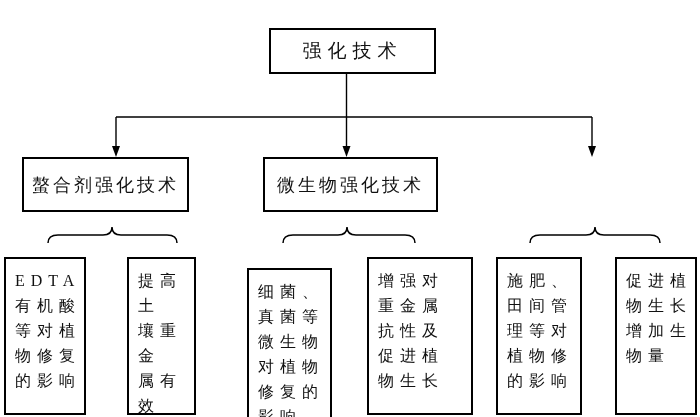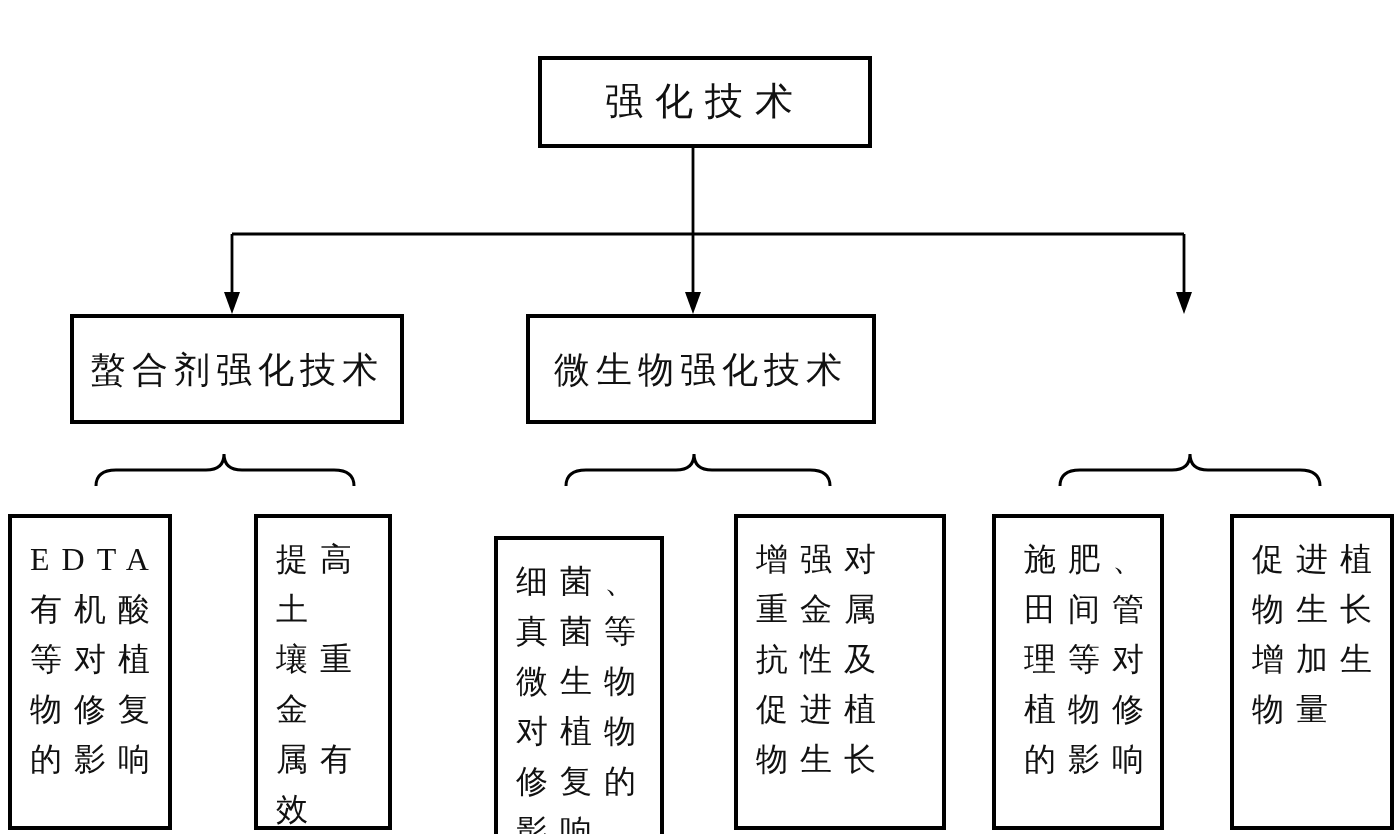--- a/index.html
+++ b/index.html
@@ -6,33 +6,33 @@
   .canvas{
     position:relative;width:700px;height:417px;background:#fff;
     font-family:"Liberation Serif","DejaVu Serif",serif;color:#111;
     overflow:hidden;
   }
   .box{
     position:absolute;box-sizing:border-box;border:2px solid #000;background:#fff;
     display:flex;align-items:center;justify-content:center;text-align:center;
   }
   .root-box{left:269px;top:28px;width:167px;height:46px;font-size:19px;letter-spacing:6px;}
-  .l2a{left:35px;top:157px;width:167px;height:55px;font-size:18px;letter-spacing:3px;}
+  .l2a{left:22px;top:157px;width:167px;height:55px;font-size:18px;letter-spacing:3px;}
   .l2b{left:263px;top:157px;width:175px;height:55px;font-size:18px;letter-spacing:3px;}
   .l2c{left:497px;top:157px;width:185px;height:55px;font-size:18px;letter-spacing:2px;}
   .leaf{
     position:absolute;top:257px;height:158px;box-sizing:border-box;border:2px solid #000;background:#fff;
     font-size:16px;line-height:25px;letter-spacing:6px;
     padding:9px 2px 0 9px;white-space:pre-line;text-align:left;
   }
   .leaf1{left:4px;width:82px;}
   .leaf2{left:127px;width:69px;}
   .leaf3{left:247px;width:85px;margin-top:11px;}
   .leaf4{left:367px;width:106px;}
-  .leaf5{left:496px;width:86px;text-align:right;}
+  .leaf5{left:496px;width:86px;}
   .leaf6{left:615px;width:82px;}
   .overlay{position:absolute;left:0;top:0;width:700px;height:417px;pointer-events:none;}
   .lbl{display:inline-block;}
 </style>
 </head>
 <body>
 
 <div class="canvas">
 
   <svg class="overlay" viewBox="0 0 700 417" xmlns="http://www.w3.org/2000/svg">

